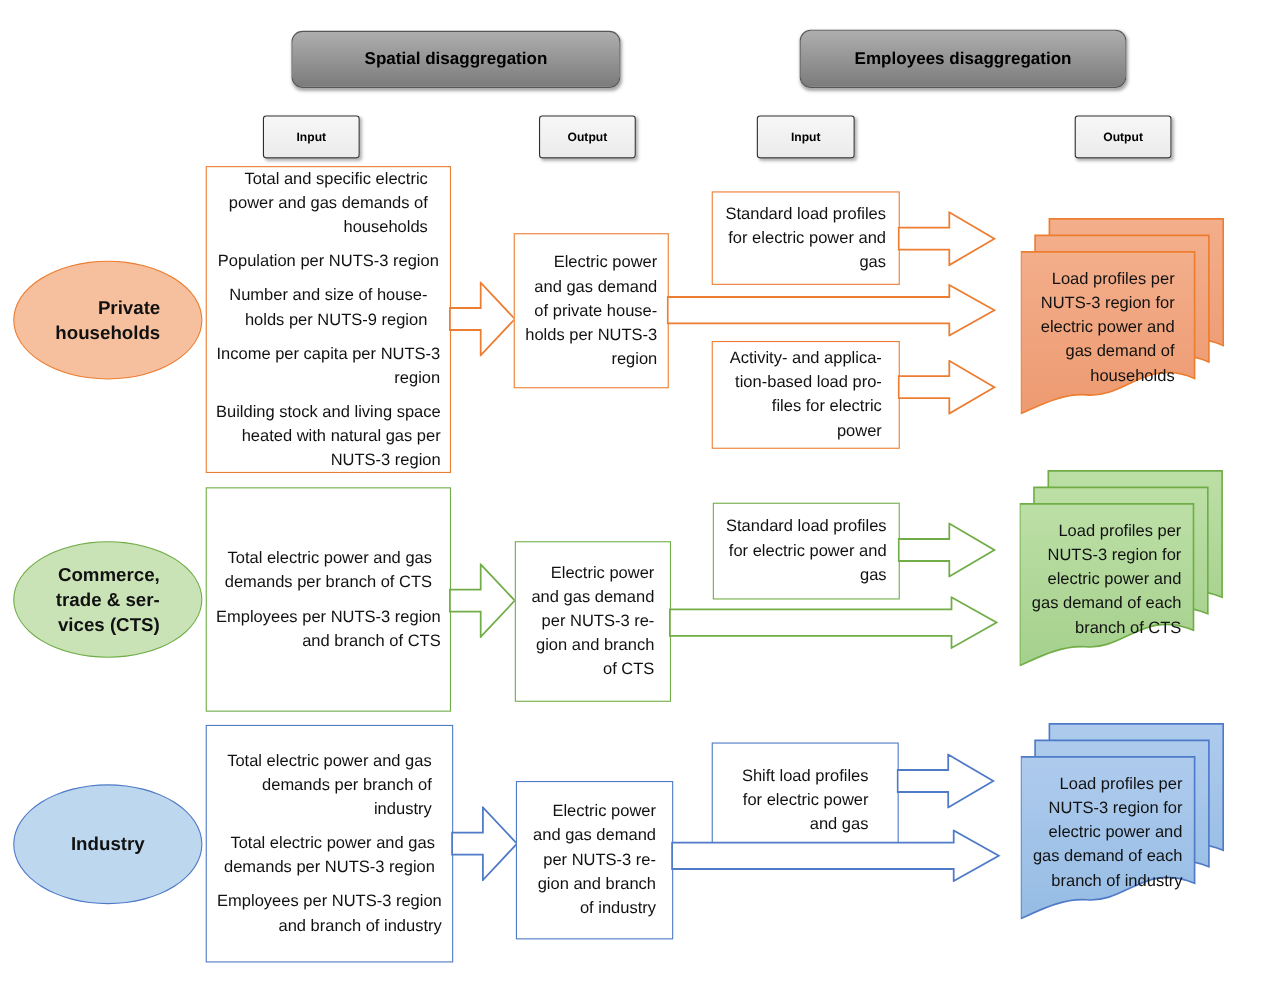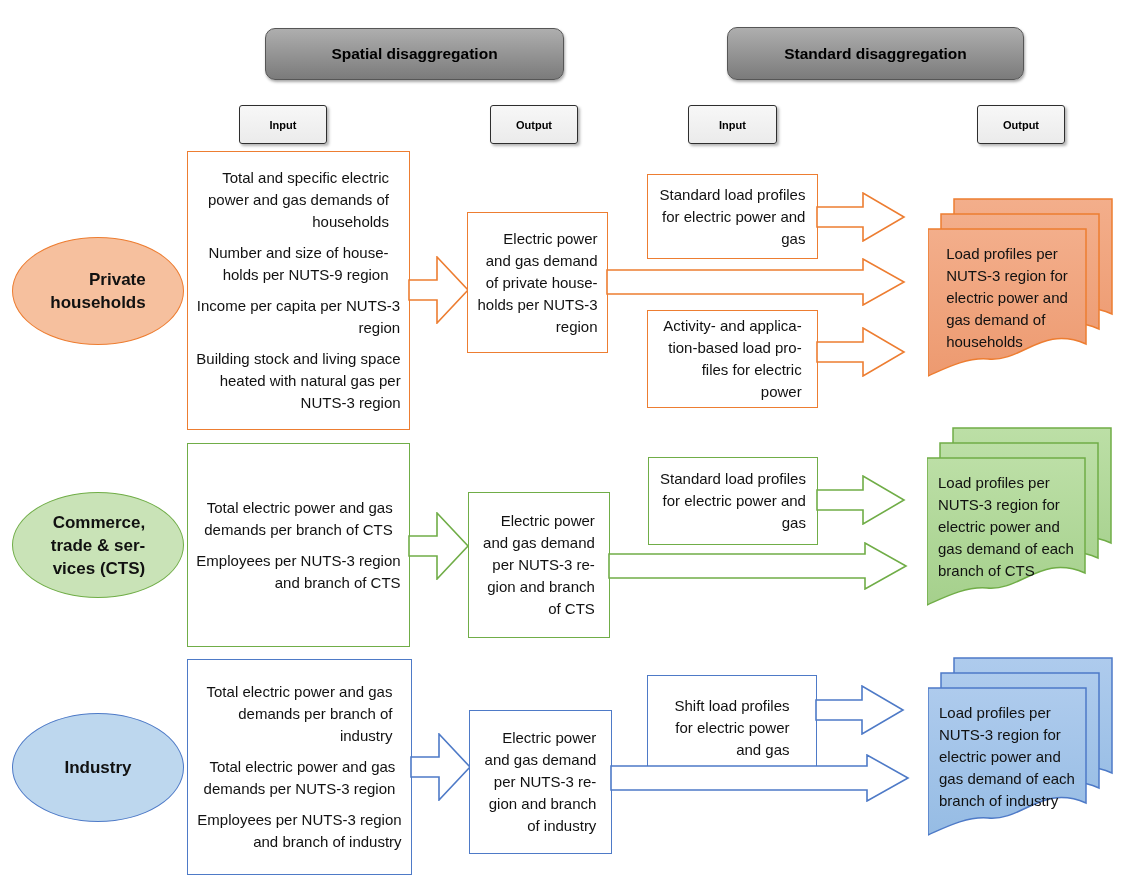--- a/index.html
+++ b/index.html
@@ -30,52 +30,53 @@
   }
   .cbox .para{margin:4.5px 0;}
   .ellipse{
     border:1.6px solid var(--c);border-radius:50%;
     background:var(--efill);
     display:flex;align-items:center;justify-content:center;
     text-align:right;font-weight:bold;font-size:17px;line-height:23px;
     white-space:pre-line;box-sizing:border-box;
   }
   .flagtext{
-    display:flex;align-items:center;justify-content:center;text-align:left;
+    display:flex;align-items:center;justify-content:center;text-align:right;
     font-size:15px;line-height:22px;white-space:pre-line;
   }
   .arrow path{fill:#fff;stroke:var(--c);stroke-width:1.6;stroke-linejoin:miter;}
   .flag path{stroke:var(--c);stroke-width:1.5;}
 </style>
 </head>
 <body>
 
 <div id="canvas">
 
   <div class="hdr abs" style="left:265px;top:28px;width:297px;height:50px;">
     <span>Spatial disaggregation</span>
   </div>
   <div class="hdr abs" style="left:727px;top:27px;width:295px;height:51px;">
-    <span>Standard disaggregation</span>
+    <span>Employees disaggregation</span>
   </div>
 
   <div class="lbl abs" style="left:239px;top:105px;width:86px;height:37px;">Input</div>
   <div class="lbl abs" style="left:490px;top:105px;width:86px;height:37px;">Output</div>
   <div class="lbl abs" style="left:688px;top:105px;width:87px;height:37px;">Input</div>
   <div class="lbl abs" style="left:977px;top:105px;width:86px;height:37px;">Output</div>
 
   <div style="--c: #ED7D31; --efill: #F6C09E;">
 
     <div class="ellipse abs" style="left:12px;top:237px;width:172px;height:108px;">Private
 households</div>
 
     <div class="cbox abs" style="left:187px;top:151px;width:223px;height:279px;">
       <div class="para">Total and specific electric
 power and gas demands of
 households</div>
+      <div class="para">Population per NUTS-3 region</div>
       <div class="para">Number and size of house-
 holds per NUTS-9 region</div>
       <div class="para">Income per capita per NUTS-3
 region</div>
       <div class="para">Building stock and living space
 heated with natural gas per
 NUTS-3 region</div>
     </div>
 
     <svg class="arrow abs" style="left:408px;top:256px;" width="62" height="68">

